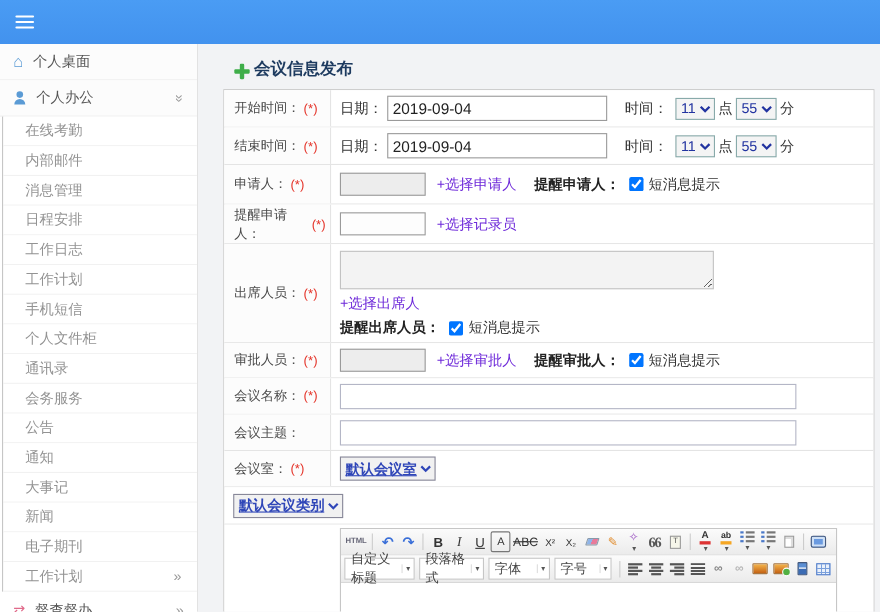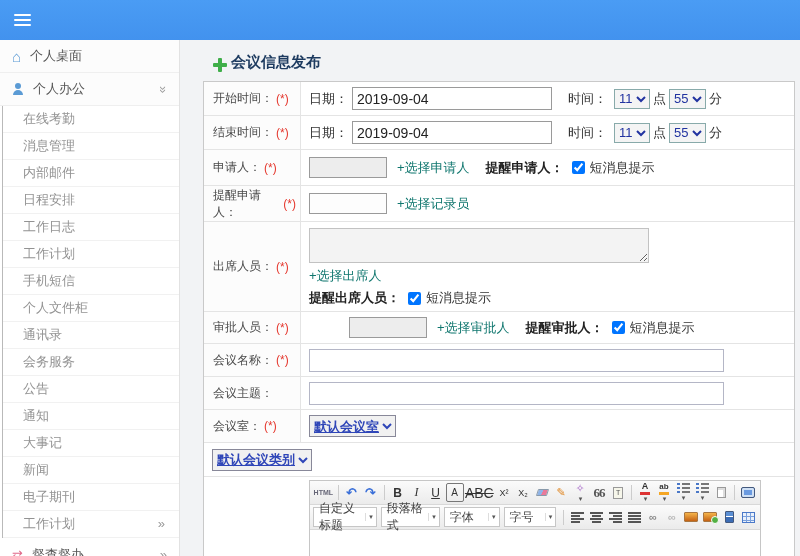--- a/index.html
+++ b/index.html
@@ -44,29 +44,29 @@
                       background:#3fae49; border-radius:1px; }
   .page-title b { color:#1d3a5f; font-size:15px; }
 
   
   .ftable { margin-left:23px; width:592px; background:#fff; border:1px solid #c9c9c9; }
   .frow { display:flex; border-bottom:1px solid #e4e4e4; background:#fff; }
   .fcell-l { width:97px; min-width:97px; padding:0 4px 0 9px; border-right:1px solid #e4e4e4;
              background:#fcfcfc; display:flex; align-items:center; font-size:12px; color:#4a4a4a; }
   .fcell-r { flex:1; display:flex; align-items:center; padding-left:8px; font-size:13px; color:#333; }
   .req { color:#e5382e; margin-left:3px; font-size:12px; }
-  .h34 { height:34px; } .h36 { height:36px; } .h32 { height:32px;gap:40px; } .h33 { height:33px; }
+  .h34 { height:34px; } .h36 { height:36px; } .h32 { height:32px; } .h33 { height:33px; }
 
   .date-input { width:200px; height:23px; border:1px solid #9a9a9a; font-size:14px;
                 padding:0 4px; color:#222; font-family:inherit; }
   .lbl { margin-right:4px; }
   .time-select { margin:0 3px; color:#2233a0; font-size:13px; height:20px; border:1px solid #8aa;
                  background:#f4f4f4; }
   .small-input { width:78px; height:21px; border:1px solid #9a9a9a; background:#ededed; padding:0 3px; }
-  .link { color:#0f766e; font-size:13px; text-decoration:none; margin-left:10px; cursor:pointer; }
+  .link { color:#6d28d9; font-size:13px; text-decoration:none; margin-left:10px; cursor:pointer; }
   .remind { font-weight:bold; color:#222; margin-left:16px; font-size:13px; }
   .sms { font-size:13px; color:#333; margin-left:2px; }
   input[type=checkbox] { margin:0 3px 0 8px; width:13px; height:13px; }
 
   .attend-cell { flex-direction:column; align-items:flex-start; justify-content:flex-start; padding:6px 0 4px 8px; }
   .attend-ta { width:340px; height:50px; background:#f3f3f3; border:1px solid #c2c2c2; resize:both; }
   .attend-line { margin-top:4px; display:flex; align-items:center; }
   .attend-line .link { margin-left:0; }
   .attend-line .remind { margin-left:0; }
 
@@ -82,21 +82,21 @@
                 background:linear-gradient(#fbfbfb,#ebebeb); border-bottom:1px solid #d8d8d8; }
   .ed-btn { min-width:18px; height:19px; display:inline-flex; align-items:center; justify-content:center;
             border-radius:2px; cursor:pointer; color:#333; flex-direction:column; padding:0 1px; }
   .sep { width:1px; height:15px; background:#ccc; margin:0 3px; }
   .g-html { font-size:7px; color:#667; font-weight:bold; }
   .g-undo,.g-redo { color:#3a6fd8; font-size:13px; font-weight:bold; }
   .g-b { font-weight:bold; font-size:12px; }
   .g-i { font-style:italic; font-family:"Liberation Serif",serif; font-size:12px; }
   .g-u { text-decoration:underline; font-size:12px; }
   .g-abox { font-size:10px; border:1px solid #777; padding:0 2px; line-height:11px; }
-  .g-strike { font-size:14px; text-decoration:line-through;text-align:right; }
+  .g-strike { font-size:11px; text-decoration:line-through;text-align:right; }
   .g-supsub { font-size:9px; }
   .g-brush { color:#e08a2a; font-size:11px; }
   .g-wand { color:#a565c8; font-size:11px; }
   .g-quote { font-family:"Liberation Serif",serif; font-weight:bold; color:#555; font-size:13px; letter-spacing:-1px; }
   .g-A { font-size:9px; font-weight:bold; line-height:9px; }
   .g-ab { font-size:8px; font-weight:bold; line-height:8px; }
   .bar-red { width:10px; height:3px; background:#d33; margin-top:1px; }
   .bar-orange { width:10px; height:3px; background:#f5a623; margin-top:1px; }
   .caret { font-size:7px; color:#555; margin-left:1px; }
   .i-eraser { width:11px; height:7px; background:linear-gradient(100deg,#8fb4e8 0 45%,#e87a9a 45%);
@@ -150,24 +150,24 @@
   <div class="side-top">
     <span class="person-icon"></span>
     <span class="txt">个人办公</span>
     <span class="chev chev-down">»</span>
   </div>
   <div class="submenu">
     <div class="sub-item">
         <span>在线考勤</span>
       </div>
     <div class="sub-item">
+        <span>内部邮件</span>
+      </div>
+    <div class="sub-item">
         <span>消息管理</span>
-      </div>
-    <div class="sub-item">
-        <span>内部邮件</span>
       </div>
     <div class="sub-item">
         <span>日程安排</span>
       </div>
     <div class="sub-item">
         <span>工作日志</span>
       </div>
     <div class="sub-item">
         <span>工作计划</span>
       </div>

